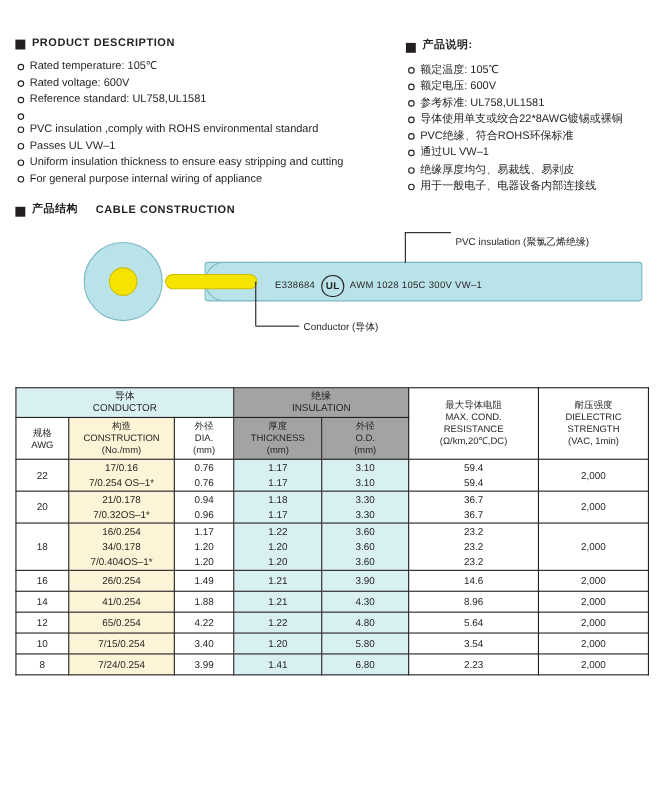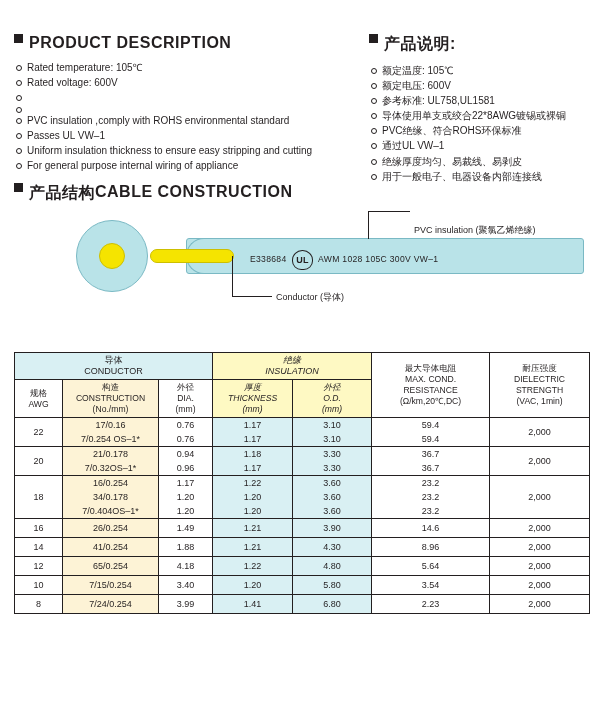--- a/index.html
+++ b/index.html
@@ -9,22 +9,22 @@
     background:#ffffff;
     font-family:"Liberation Sans", sans-serif;
     color:#231f20;
     position:relative;
     overflow:hidden;
   }
 
   
   .sec-head {
     display:flex;
-    align-items:flex-start;
-    font-size:16px;
+    align-items:flex-end;
+    font-size:10px;
     font-weight:bold;
     letter-spacing:.5px;
   }
   .sec-head .bullet-sq {
     width:9px; height:9px;
     background:#231f20;
     margin-right:6px;
     display:inline-block;
     flex:0 0 auto;
   }
@@ -54,21 +54,21 @@
     margin:4px 5px 0 0;
     flex:0 0 auto;
   }
   .desc-col-cn .desc-list li { font-size:10px; }
 
   
   .cable-head {
     position:absolute;
     left:14px; top:183px;
   }
-  .cable-head .cn { }
+  .cable-head .cn { margin-right:16px; }
 
   .cable-art {
     position:absolute;
     left:0; top:205px;
     width:603px; height:120px;
   }
 
   
   .xsec-outer {
     position:absolute;
@@ -156,21 +156,21 @@
   td, th {
     border:1px solid #231f20;
     text-align:center;
     vertical-align:middle;
     padding:2px 1px;
     font-weight:normal;
   }
   thead th { font-size:8.6px; line-height:11px; }
   .hdr-cond { background:#d9f0f3; }
   .hdr-constr { background:#fdf3d6; }
-  .hdr-ins { background:#fef9c3;font-style:italic; }
+  .hdr-ins { background:#a3a3a3; }
   .cell-constr { background:#fdf3d6; }
   .cell-ins { background:#d9f0f3; }
   .grp-top { font-size:9px; line-height:11px; }
   tbody td { height:15px; line-height:13px; }
   .row-multi td { padding:0; }
   .stack { line-height:14px; }
   .stack div { height:14px; }
   .mt { padding-top:3px; padding-bottom:3px; }
 </style>
 </head>
@@ -186,20 +186,21 @@
       <li>
           <span class="dot"></span>
           <span>Rated temperature: 105℃</span>
         </li>
       <li>
           <span class="dot"></span>
           <span>Rated voltage: 600V</span>
         </li>
       <li>
           <span class="dot"></span>
+          <span>Reference standard: UL758,UL1581</span>
         </li>
       <li>
           <span class="dot"></span>
         </li>
       <li>
           <span class="dot"></span>
           <span>PVC insulation ,comply with ROHS environmental standard</span>
         </li>
       <li>
           <span class="dot"></span>
@@ -275,21 +276,21 @@
   <div class="conductor-strip"></div>
 
   <div class="cable-print">
     <span>E338684</span>
     <span class="ul-mark">UL</span>
     <span>AWM 1028 105C 300V  VW–1</span>
   </div>
 
   <div class="lead" style="left:368px; top:6px; width:1px; height:28px;"></div>
   <div class="lead" style="left:368px; top:6px; width:42px; height:1px;"></div>
-  <div class="lbl" style="left:414px; top:19px;">PVC insulation (聚氯乙烯绝缘)</div>
+  <div class="lbl" style="left:414px; top:9px;">PVC insulation (聚氯乙烯绝缘)</div>
 
   <div class="lead" style="left:232px; top:51px; width:1px; height:40px;"></div>
   <div class="lead" style="left:232px; top:91px; width:40px; height:1px;"></div>
   <div class="lbl" style="left:276px; top:86px;">Conductor (导体)</div>
 </div>
 
 <div class="tbl-wrap">
 <table>
   <colgroup>
     <col style="width:48px">
@@ -518,21 +519,21 @@
         </tr>
         <tr>
           <td class="">12</td>
           <td class="cell-constr">
             <div class="stack">
               <div>65/0.254</div>
             </div>
           </td>
           <td>
             <div class="stack">
-              <div>4.18</div>
+              <div>4.22</div>
             </div>
           </td>
           <td class="cell-ins">
             <div class="stack">
               <div>1.22</div>
             </div>
           </td>
           <td class="cell-ins">
             <div class="stack">
               <div>4.80</div>

